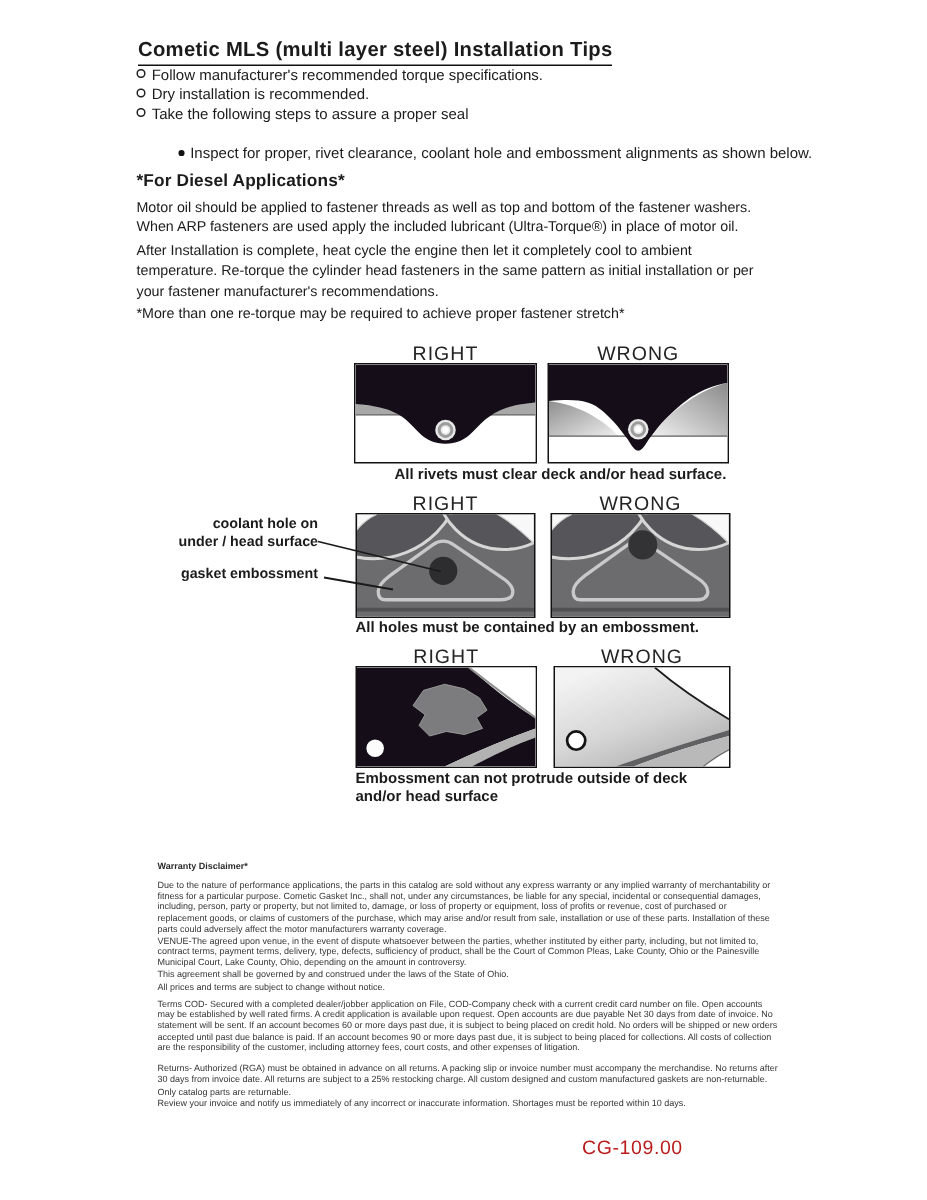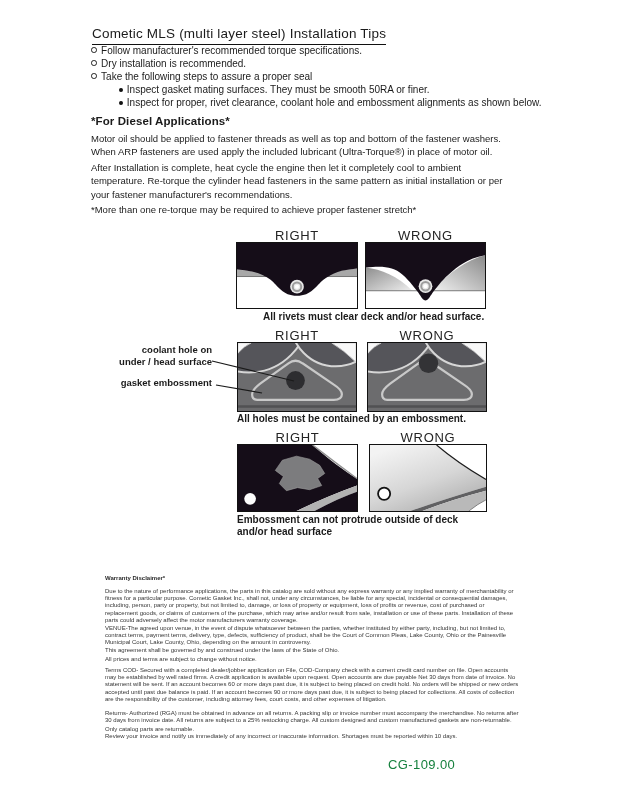--- a/index.html
+++ b/index.html
@@ -3,63 +3,60 @@
 <meta charset="utf-8">
 <style>
   html,body { margin:0; padding:0; background:#e8e8e8; }
   .page {
     position:relative; width:618px; height:800px; margin:0 auto;
     background:#ffffff; overflow:hidden;
     font-family:"Liberation Sans", sans-serif; color:#1b1b1b;
   }
   .abs { position:absolute; }
   .title {
-    font-size:13.5px; font-weight:normal; letter-spacing:0.2px;
+    font-size:13.5px; font-weight:bold; letter-spacing:0.2px;
     border-bottom:1.7px solid #101010; padding-bottom:3px; display:inline-block;
   }
   .body-line { font-size:10px; line-height:13px; white-space:nowrap; }
   .para { font-size:9.5px; line-height:13.3px; }
   .bullet-circ {
     display:inline-block; width:3.6px; height:3.6px; border:1px solid #222;
     border-radius:50%; margin-right:4.5px; vertical-align:1.5px;
   }
   .bullet-dot {
     display:inline-block; width:3.8px; height:3.8px; background:#111;
     border-radius:50%; margin-right:4px; vertical-align:1.5px;
   }
   .sect-head { font-size:11.5px; font-weight:bold; letter-spacing:0.1px; }
   .rw-label { font-size:13px; letter-spacing:0.7px; color:#242424; text-align:center; }
   .diag-box { border:1.6px solid #121212; background:#fff; box-sizing:border-box; }
   .diag-box svg { display:block; width:100%; height:100%; }
   .caption { font-size:10px; font-weight:bold; line-height:12px; }
   .annot { font-size:9.5px; font-weight:bold; line-height:11.5px; text-align:right; }
   .legal { font-size:6px; line-height:7.2px; color:#363636; width:414px; }
   .legal-head { font-size:6px; font-weight:bold; color:#2b2b2b; }
-  .footer-code { font-size:13px; letter-spacing:0.4px; color:#15803d; }
+  .footer-code { font-size:13px; letter-spacing:0.4px; color:#b91c1c; }
 </style>
 </head>
 <body>
 
 <div class="page">
 
   <div class="abs" style="left:92px; top:24px;">
     <span class="title">Cometic MLS (multi layer steel) Installation Tips</span>
   </div>
 
   <div class="abs body-line" style="left:91px; top:44px;">
     <span class="bullet-circ"></span><span>Follow manufacturer's recommended torque specifications.</span>
   </div>
   <div class="abs body-line" style="left:91px; top:57px;">
     <span class="bullet-circ"></span><span>Dry installation is recommended.</span>
   </div>
   <div class="abs body-line" style="left:91px; top:70px;text-align:center;">
     <span class="bullet-circ"></span><span>Take the following steps to assure a proper seal</span>
-  </div>
-  <div class="abs body-line" style="left:119px; top:83px;">
-    <span class="bullet-dot"></span><span>Inspect gasket mating surfaces.  They must be smooth 50RA or finer.</span>
   </div>
   <div class="abs body-line" style="left:119px; top:96px;">
     <span class="bullet-dot"></span><span>Inspect for proper, rivet clearance, coolant hole and embossment alignments as shown below.</span>
   </div>
 
   <div class="abs sect-head" style="left:91px; top:115px;text-align:right;">*For Diesel Applications*</div>
   <div class="abs para" style="left:91px; top:161px; width:424px;">After Installation is complete, heat cycle the engine then let it completely cool to ambient temperature. Re-torque the cylinder head fasteners in the same pattern as initial installation or per your fastener manufacturer's recommendations.</div>
   <div class="abs para" style="left:91px; top:132px; width:428px;">Motor oil should be applied to fastener threads as well as top and bottom of the fastener washers. When ARP fasteners are used apply the included lubricant (Ultra-Torque®) in place of motor oil.</div>
   <div class="abs para" style="left:91px; top:203px; width:430px;">*More than one re-torque may be required to achieve proper fastener stretch*</div>
 

